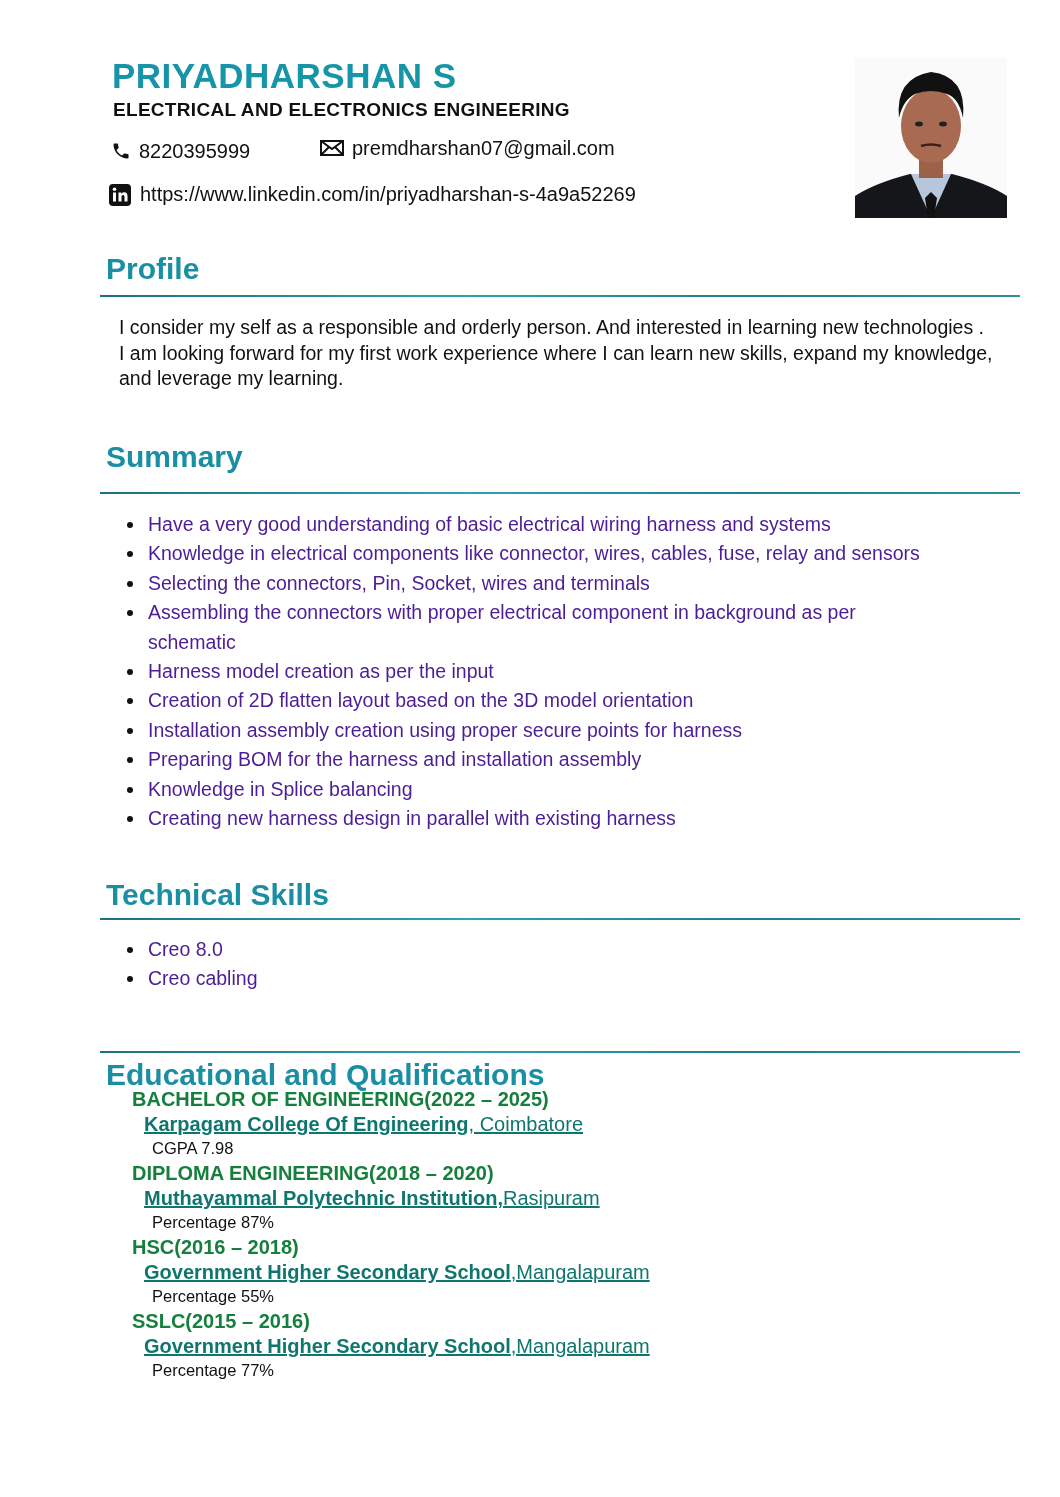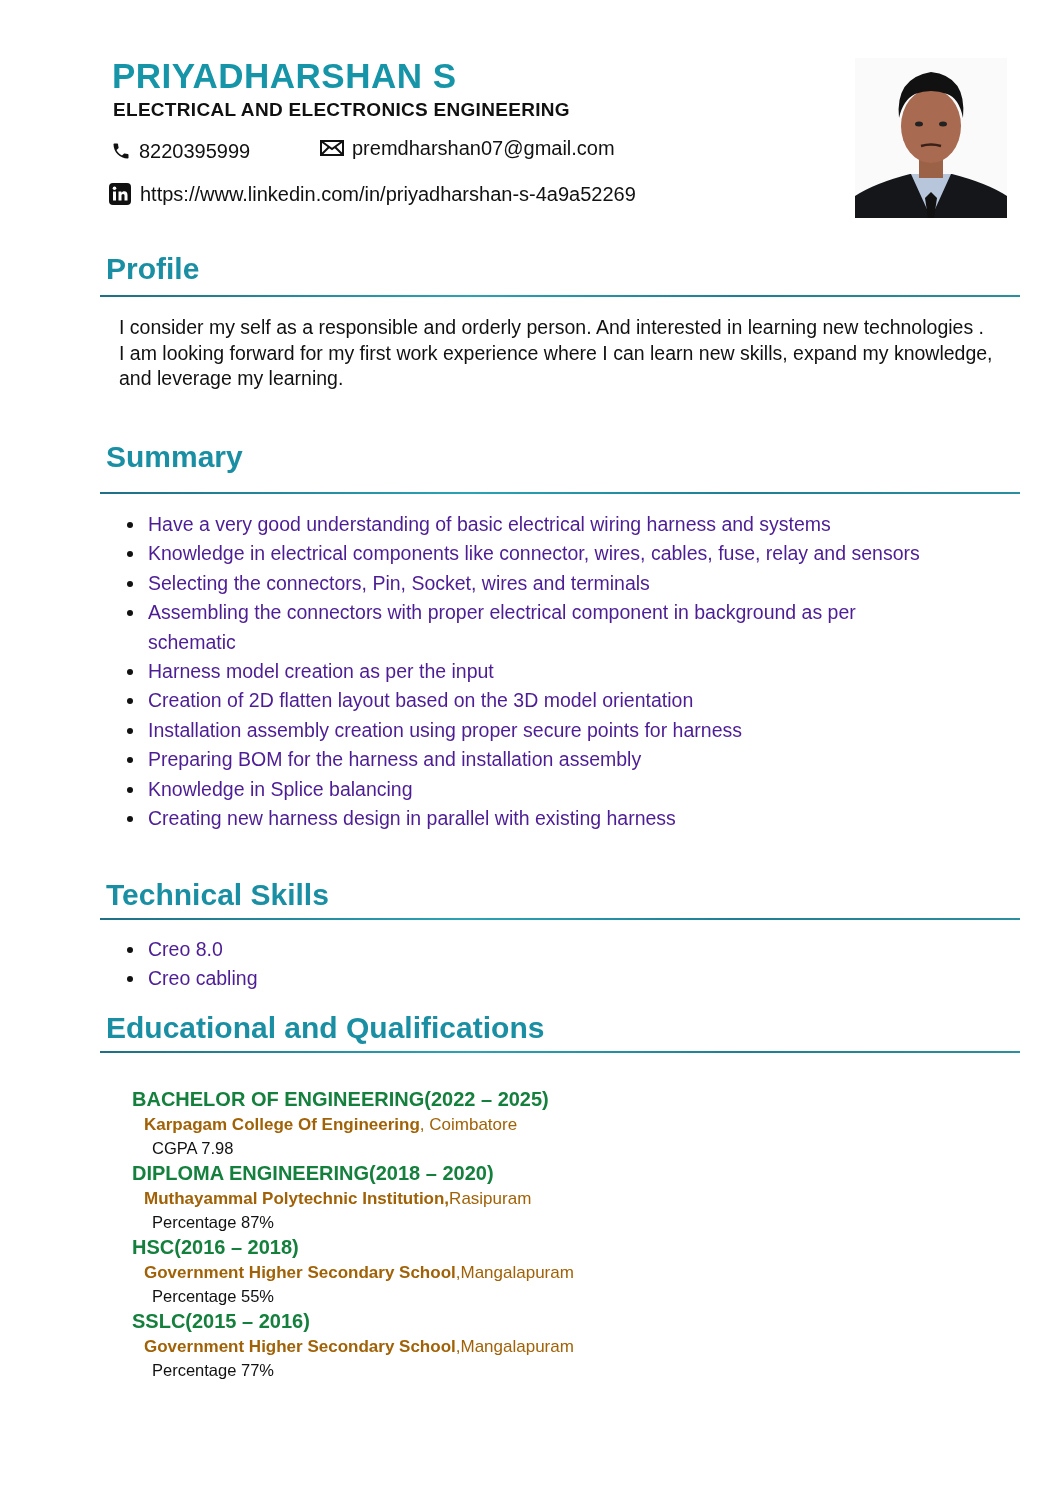--- a/index.html
+++ b/index.html
@@ -4,37 +4,37 @@
 <style>
   html, body { margin: 0; padding: 0; background: #ffffff; }
   body { width: 1060px; height: 1497px; position: relative; overflow: hidden;
          font-family: "Liberation Sans", "DejaVu Sans", sans-serif; color: #111; }
   .abs { position: absolute; }
   .name { left: 112px; top: 56px; font-size: 35px; font-weight: bold; color: #1795a8; letter-spacing: 0.5px; line-height: 40px; }
   .subtitle { left: 113px; top: 98px; font-size: 19px; font-weight: bold; color: #111; letter-spacing: 0.3px; line-height: 24px; }
   .contact { font-size: 20px; line-height: 26px; color: #111; display: flex; align-items: center; }
   .phone { left: 111px; top: 138px; }
   .email { left: 320px; top: 135px; }
-  .linkedin { left: 108px; top: 181px; }
+  .linkedin { left: 108px; top: 181px; align-items: flex-end; }
   .contact svg { margin-right: 8px; }
   .photo { left: 855px; top: 58px; width: 152px; height: 160px; background: #fbfbfb; overflow: hidden; }
   .section-title { left: 106px; font-size: 30px; font-weight: bold; color: #1a8fa3; line-height: 28px; }
   .rule { left: 100px; width: 920px; height: 2px; background: linear-gradient(90deg, #1f6f85 0%, #2aa3b5 40%, #1f7e93 70%, #2b8fa0 100%); }
   .para { left: 119px; width: 880px; font-size: 19.5px; line-height: 25.5px; color: #111; }
   ul.bullets { list-style: none; margin: 0; padding: 0; }
   ul.bullets li { position: relative; padding-left: 24px; font-size: 19.5px; line-height: 29.4px; color: #4c1d95; }
   ul.bullets li::before { content: ""; position: absolute; left: 3px; top: 12px; width: 6px; height: 6px; border-radius: 50%; background: #111; }
   .summary-list { left: 124px; width: 890px; top: 510px; }
   .skills-list { left: 124px; top: 935px; }
   .skills-list li { line-height: 25px; }
   .skills-list li::before { top: 10px; }
   .edu { left: 132px; top: 1086px; }
   .edu-item { margin-bottom: 0; }
   .degree { font-size: 20px; font-weight: bold; line-height: 27px; color: #15803d; }
-  .inst { font-size: 17px; line-height: 23px; padding-left: 12px; color: #a16207; }
+  .inst { font-size: 20px; line-height: 23px; padding-left: 12px; color: #0f766e; text-decoration: underline; }
   .inst b { font-weight: bold; }
   .score { font-size: 16.5px; line-height: 24px; padding-left: 20px; color: #111; }
 </style>
 </head>
 <body>
 
 <div class="abs name">PRIYADHARSHAN S</div>
 <div class="abs subtitle">ELECTRICAL AND ELECTRONICS ENGINEERING</div>
 
 <div class="abs contact phone">
@@ -100,21 +100,21 @@
   <li>Creating new harness design in parallel with existing harness</li>
 </ul>
 
 <div class="abs section-title" style="top:881px;">Technical Skills</div>
 <div class="abs rule" style="top:918px;"></div>
 <ul class="abs bullets skills-list">
   <li>Creo 8.0</li>
   <li>Creo cabling</li>
 </ul>
 
-<div class="abs section-title" style="top:1014px;text-align:right;">Educational and Qualifications</div>
+<div class="abs section-title" style="top:1061px;text-align:right;">Educational and Qualifications</div>
 <div class="abs rule" style="top:1051px;"></div>
 <div class="abs edu">
   <div class="edu-item">
     <div class="degree">BACHELOR OF ENGINEERING(2022 – 2025)</div>
     <div class="inst"><b>Karpagam College Of Engineering</b><span>, Coimbatore</span></div>
     <div class="score">CGPA 7.98</div>
   </div>
   <div class="edu-item">
     <div class="degree">DIPLOMA ENGINEERING(2018 – 2020)</div>
     <div class="inst"><b>Muthayammal Polytechnic Institution,</b><span>Rasipuram</span></div>

